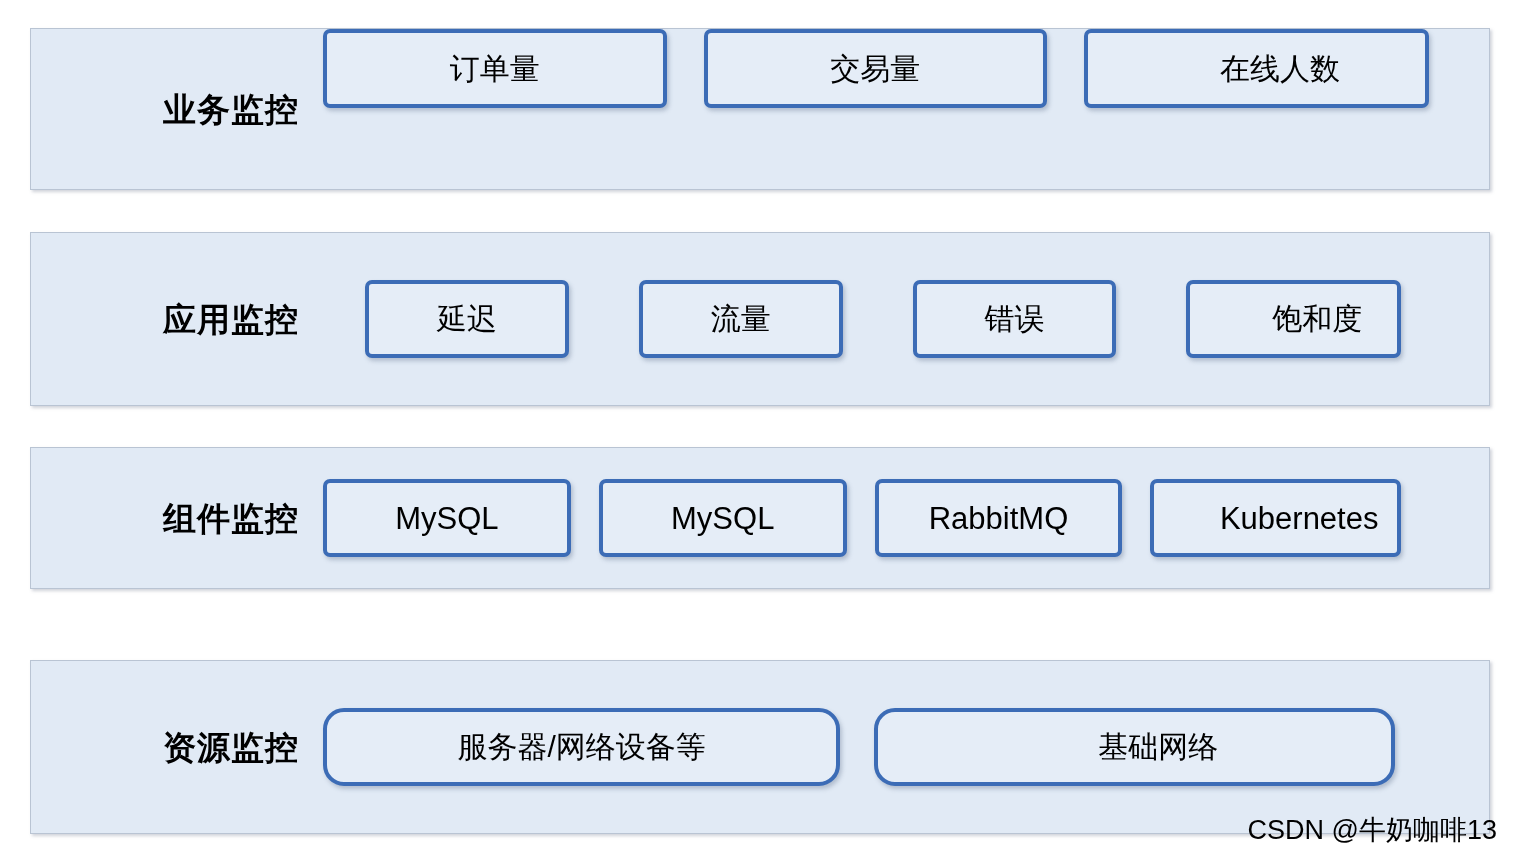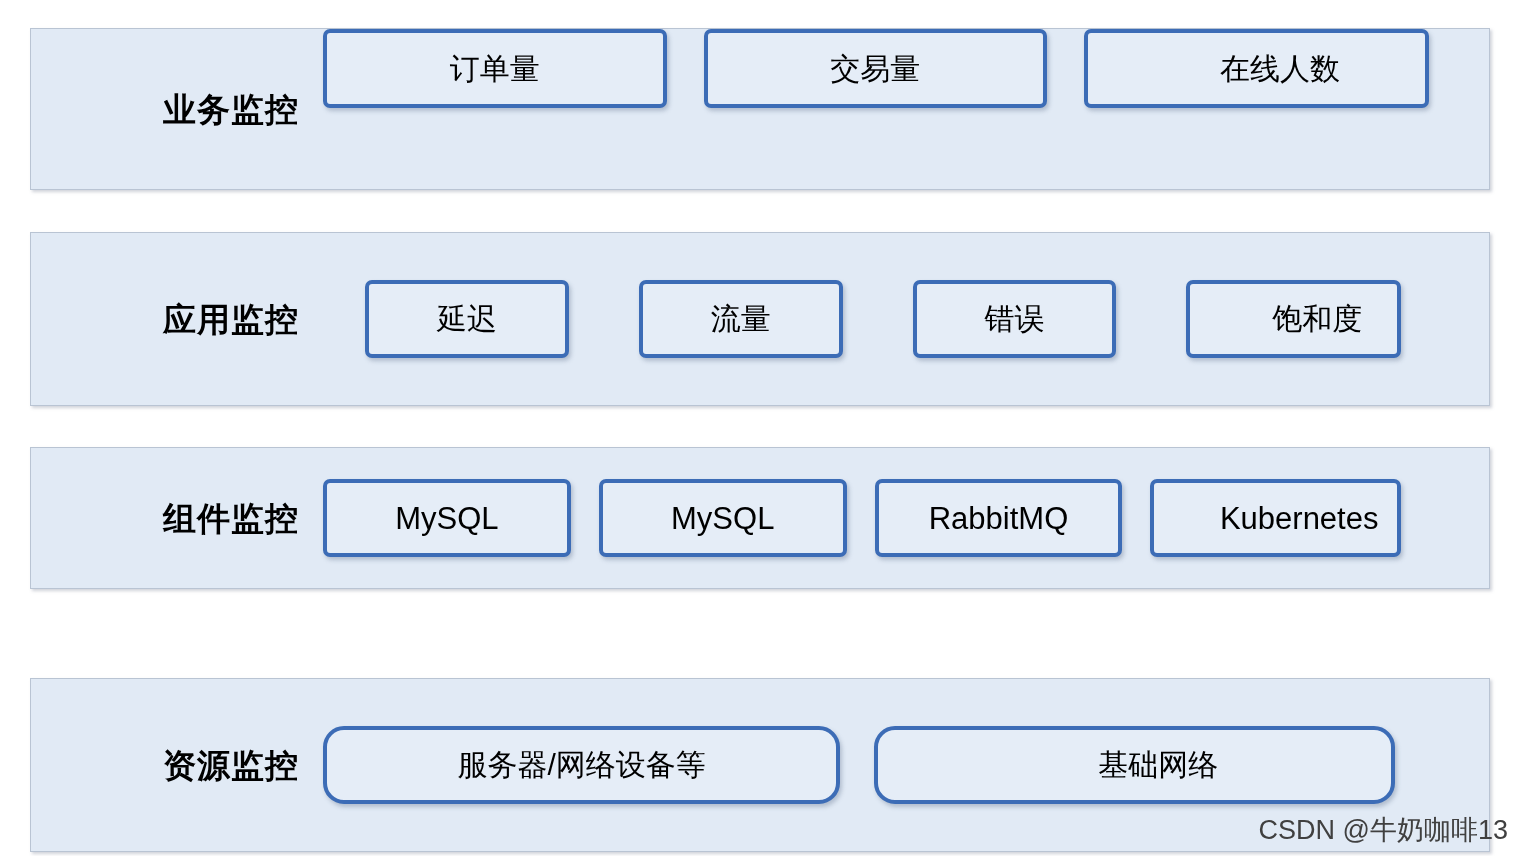--- a/index.html
+++ b/index.html
@@ -31,21 +31,21 @@
     border: 1px solid #b9c4d3;
     box-sizing: border-box;
     box-shadow: 2px 2px 3px rgba(120,130,150,0.35);
     display: flex;
     align-items: center;
   }
 
   .band-1 { top: 28px;  height: 162px; }
   .band-2 { top: 232px; height: 174px; }
   .band-3 { top: 447px; height: 142px; }
-  .band-4 { top: 678px; height: 174px; }
+  .band-4 { top: 660px; height: 174px; }
 
   .band-label {
     position: absolute;
     left: 48px;
     width: 220px;
     text-align: right;
     color: #000000;
     font-size: 33px;
     font-weight: bold;
     letter-spacing: 1px;
@@ -94,24 +94,24 @@
 
   
   .band-3 .box { width: 263px; margin-right: 28px; }
 
   
   .band-4 .box { width: 556px; margin-right: 34px; border-radius: 21px; }
   .band-4 .box:nth-child(2) { width: 556px; }
 
   .watermark {
     position: absolute;
-    right: 11px;
+    right: 22px;
     bottom: 8px;
     font-size: 27px;
-    color: #404040;
+    color: #000000;
     white-space: nowrap;
     font-family: "Liberation Sans", "DejaVu Sans", sans-serif;
   }
 </style>
 </head>
 <body>
 
 <div class="diagram">
 
   <div class="band band-1">

